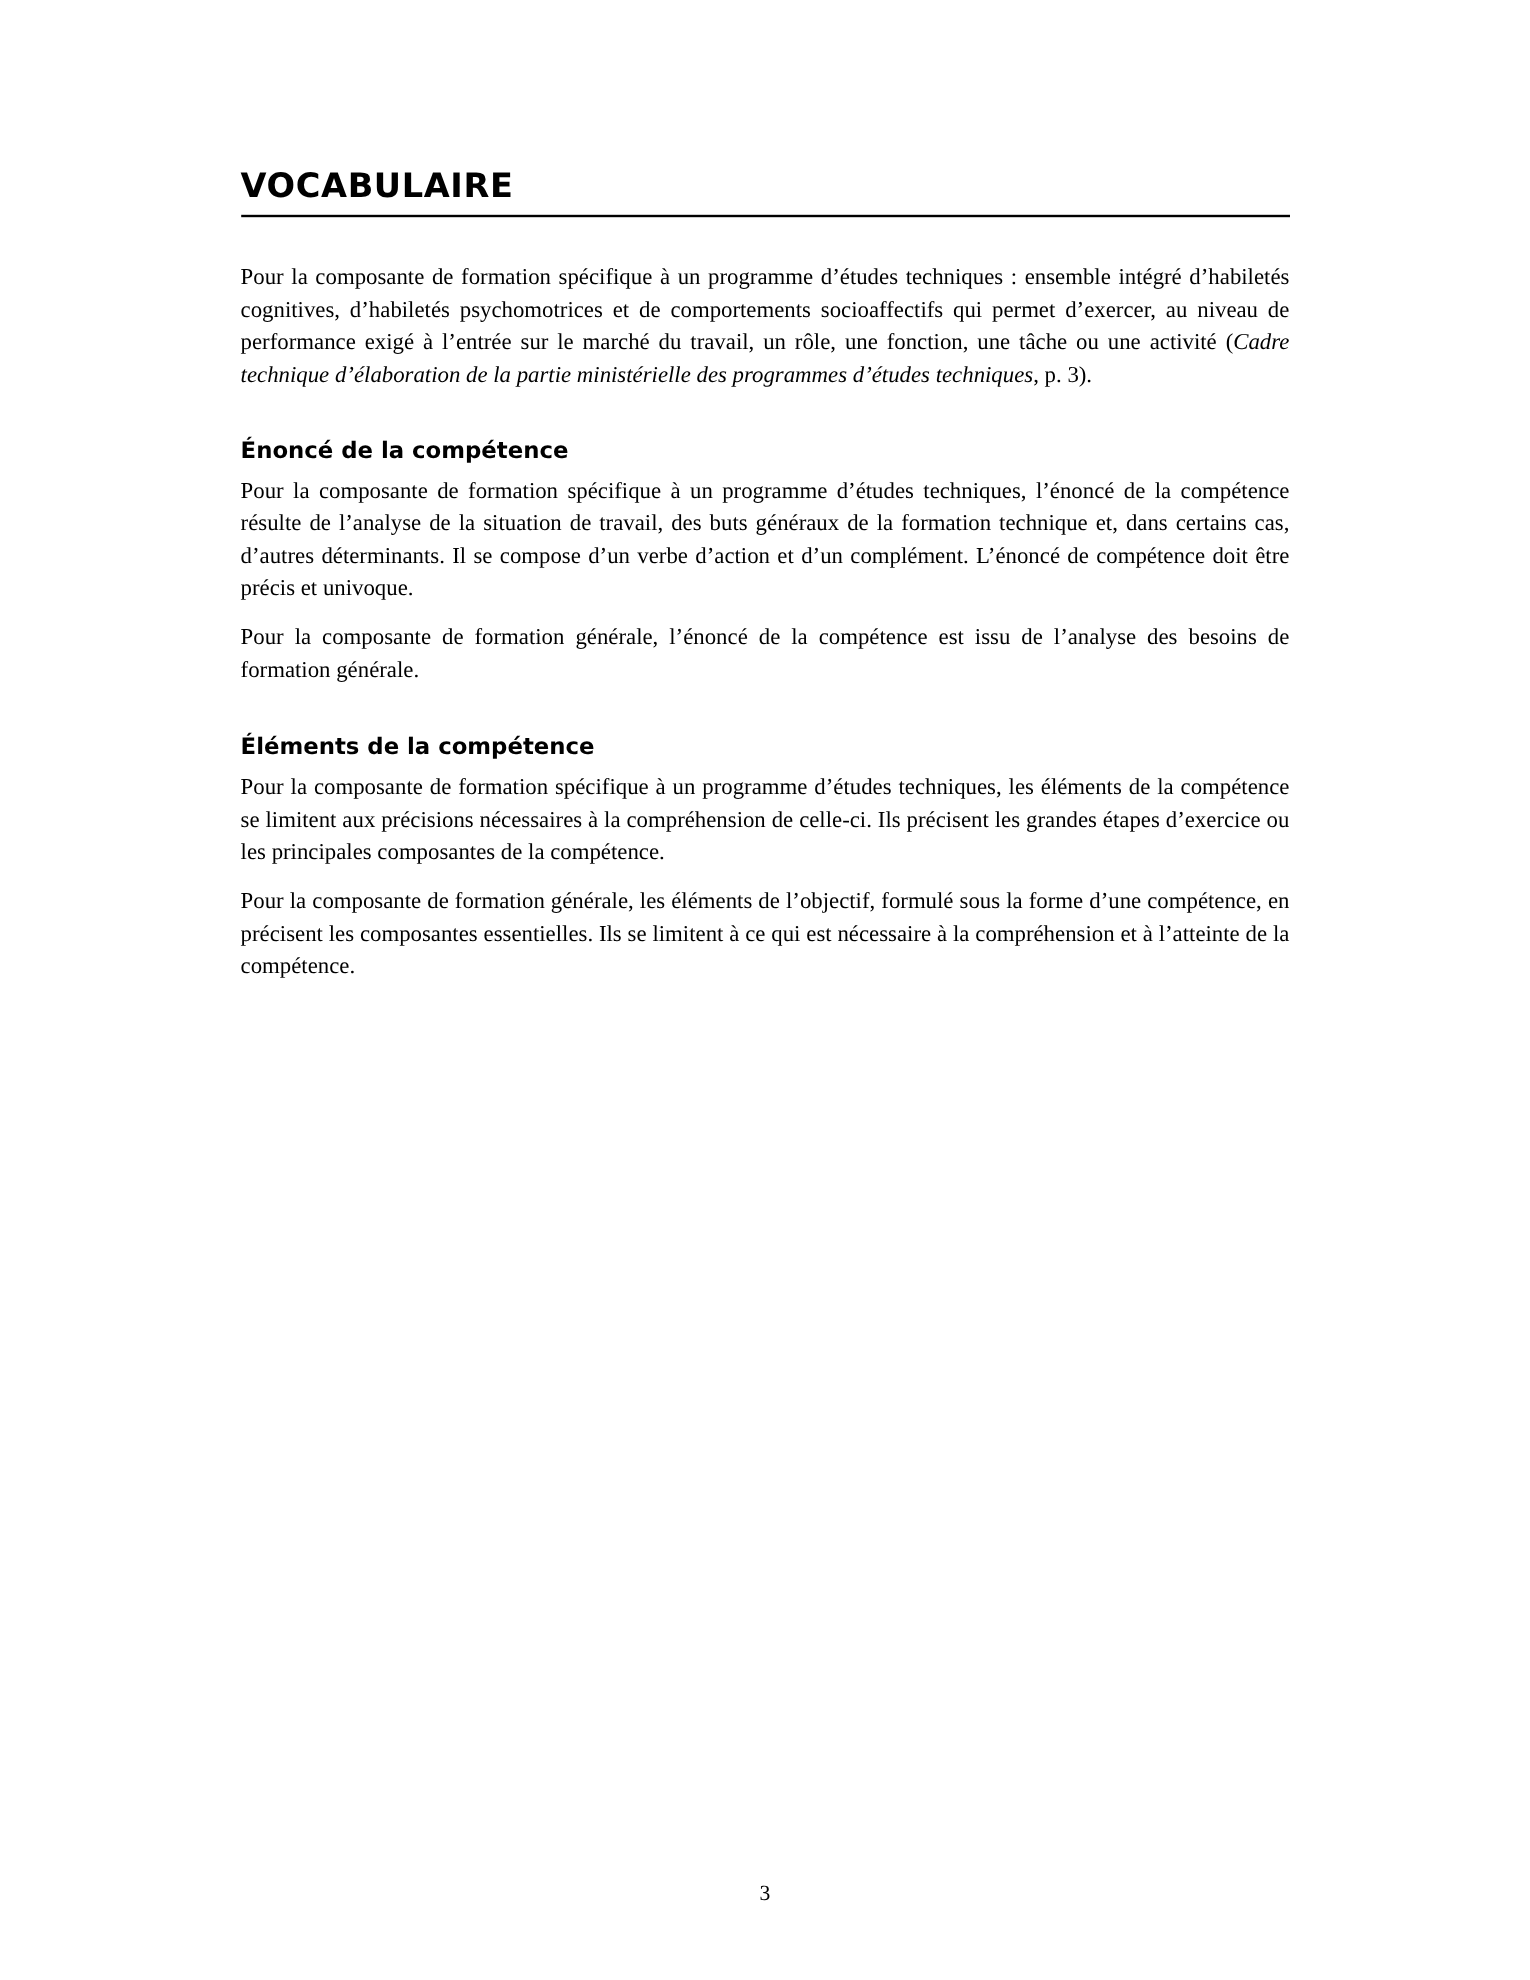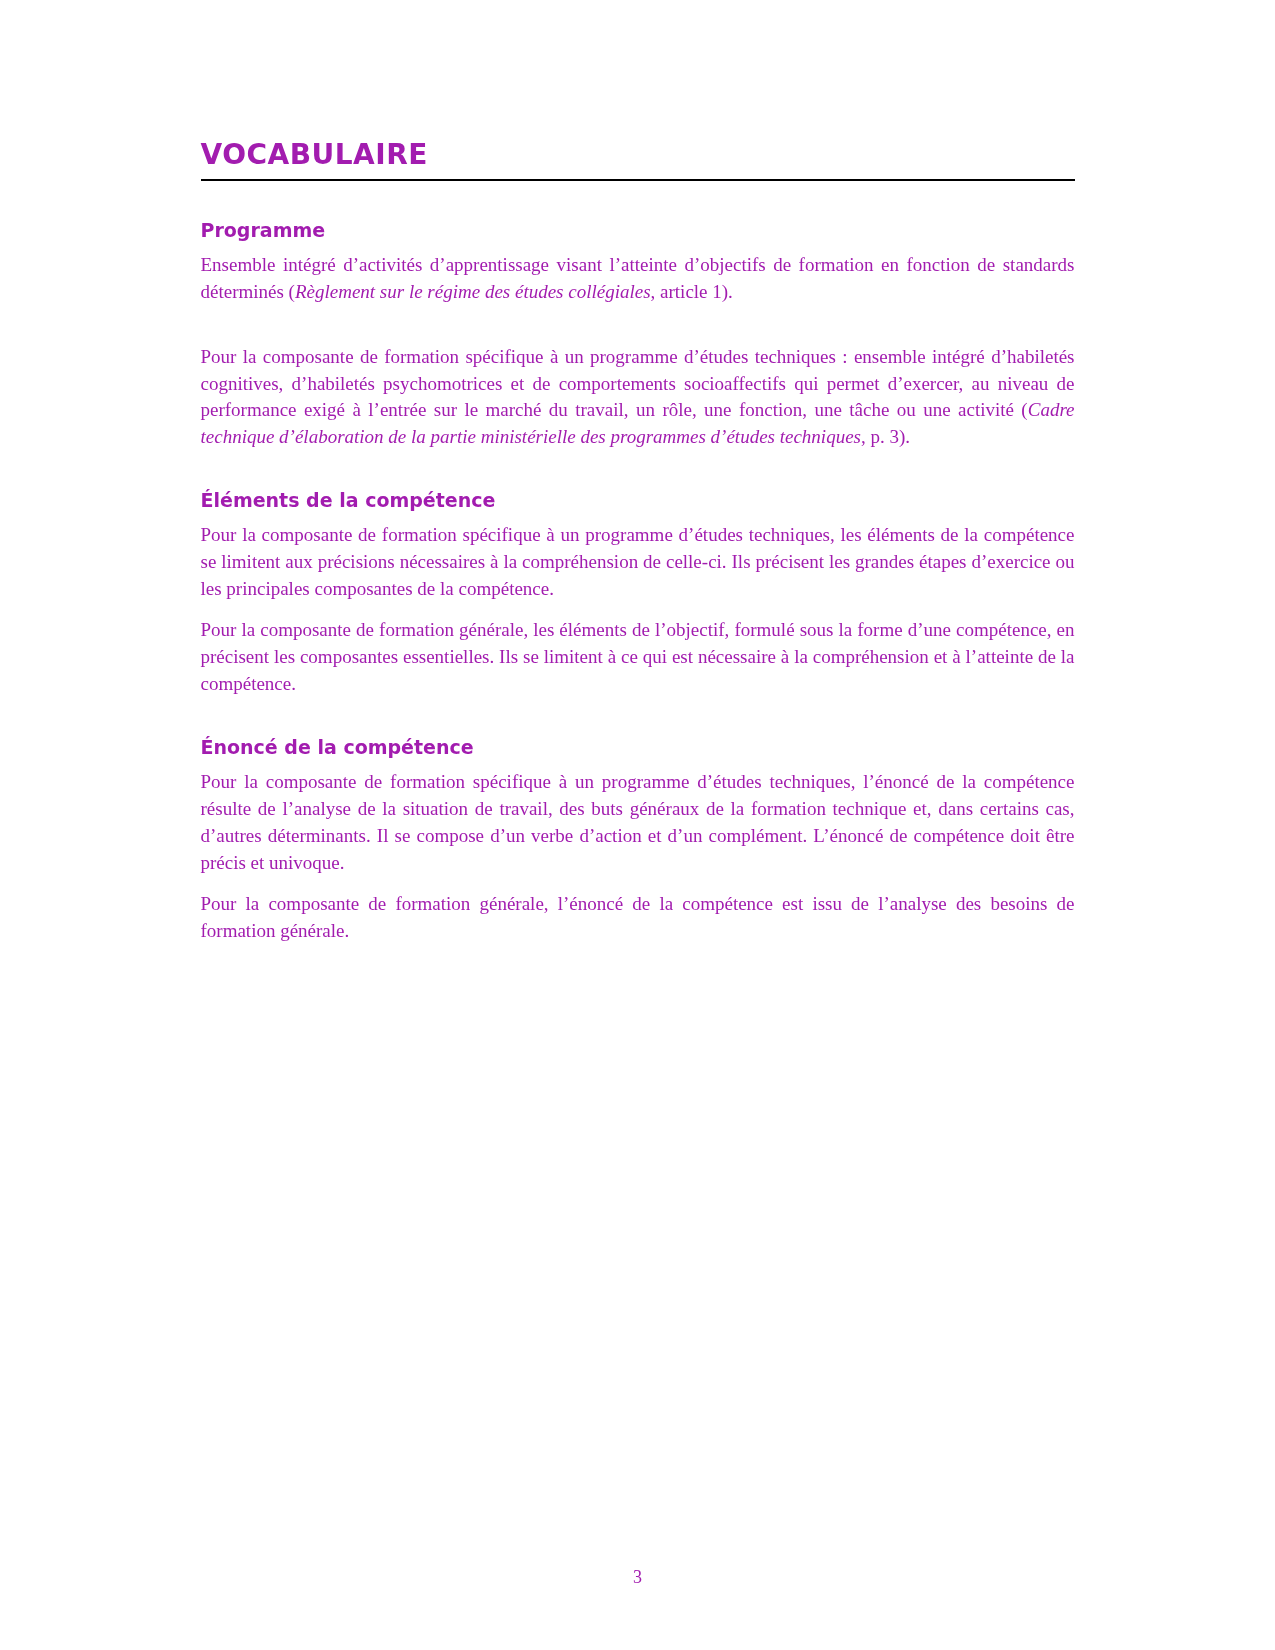--- a/index.html
+++ b/index.html
@@ -9,21 +9,21 @@
   }
   .page {
     position: relative;
     width: 1158px;
     height: 1650px;
     margin: 0 auto;
     background: #ffffff;
     box-sizing: border-box;
     padding: 140px 142px 36px 142px;
     font-family: "Liberation Serif", serif;
-    color: #a21caf;
+    color: #000000;
   }
   .doc-title {
     font-family: "DejaVu Sans", sans-serif;
     font-weight: bold;
     font-size: 28px;
     letter-spacing: 0.5px;
     margin: 0 0 6px 0;
     padding: 0;
     line-height: 1.1;
   }
@@ -70,37 +70,33 @@
 </head>
 <body>
 
 <div class="page">
 
   <h1 class="doc-title">VOCABULAIRE</h1>
   <hr class="title-rule">
 
   <div id="sections-container">
       <div class="section">
-        <h2 class="section-heading">Programme</h2>
-        <p class="para"><span>Ensemble intégré d’activités d’apprentissage visant l’atteinte d’objectifs de formation en fonction de standards déterminés (</span><em>Règlement sur le régime des études collégiales</em><span>, article 1).</span></p>
-      </div>
-      <div class="section">
         <p class="para"><span>Pour la composante de formation spécifique à un programme d’études techniques : ensemble intégré d’habiletés cognitives, d’habiletés psychomotrices et de comportements socioaffectifs qui permet d’exercer, au niveau de performance exigé à l’entrée sur le marché du travail, un rôle, une fonction, une tâche ou une activité (</span><em>Cadre technique d’élaboration de la partie ministérielle des programmes d’études techniques</em><span>, p. 3).</span></p>
       </div>
       <div class="section">
       </div>
       <div class="section">
+        <h2 class="section-heading">Énoncé de la compétence</h2>
+        <p class="para"><span>Pour la composante de formation spécifique à un programme d’études techniques, l’énoncé de la compétence résulte de l’analyse de la situation de travail, des buts généraux de la formation technique et, dans certains cas, d’autres déterminants. Il se compose d’un verbe d’action et d’un complément. L’énoncé de compétence doit être précis et univoque.</span></p>
+        <p class="para"><span>Pour la composante de formation générale, l’énoncé de la compétence est issu de l’analyse des besoins de formation générale.</span></p>
+      </div>
+      <div class="section">
         <h2 class="section-heading">Éléments de la compétence</h2>
         <p class="para"><span>Pour la composante de formation spécifique à un programme d’études techniques, les éléments de la compétence se limitent aux précisions nécessaires à la compréhension de celle-ci. Ils précisent les grandes étapes d’exercice ou les principales composantes de la compétence.</span></p>
         <p class="para"><span>Pour la composante de formation générale, les éléments de l’objectif, formulé sous la forme d’une compétence, en précisent les composantes essentielles. Ils se limitent à ce qui est nécessaire à la compréhension et à l’atteinte de la compétence.</span></p>
-      </div>
-      <div class="section">
-        <h2 class="section-heading">Énoncé de la compétence</h2>
-        <p class="para"><span>Pour la composante de formation spécifique à un programme d’études techniques, l’énoncé de la compétence résulte de l’analyse de la situation de travail, des buts généraux de la formation technique et, dans certains cas, d’autres déterminants. Il se compose d’un verbe d’action et d’un complément. L’énoncé de compétence doit être précis et univoque.</span></p>
-        <p class="para"><span>Pour la composante de formation générale, l’énoncé de la compétence est issu de l’analyse des besoins de formation générale.</span></p>
       </div>
       <div class="section">
       </div>
     </div>
 
   <div class="page-number">3</div>
 
 </div>
 
 </body></html>

